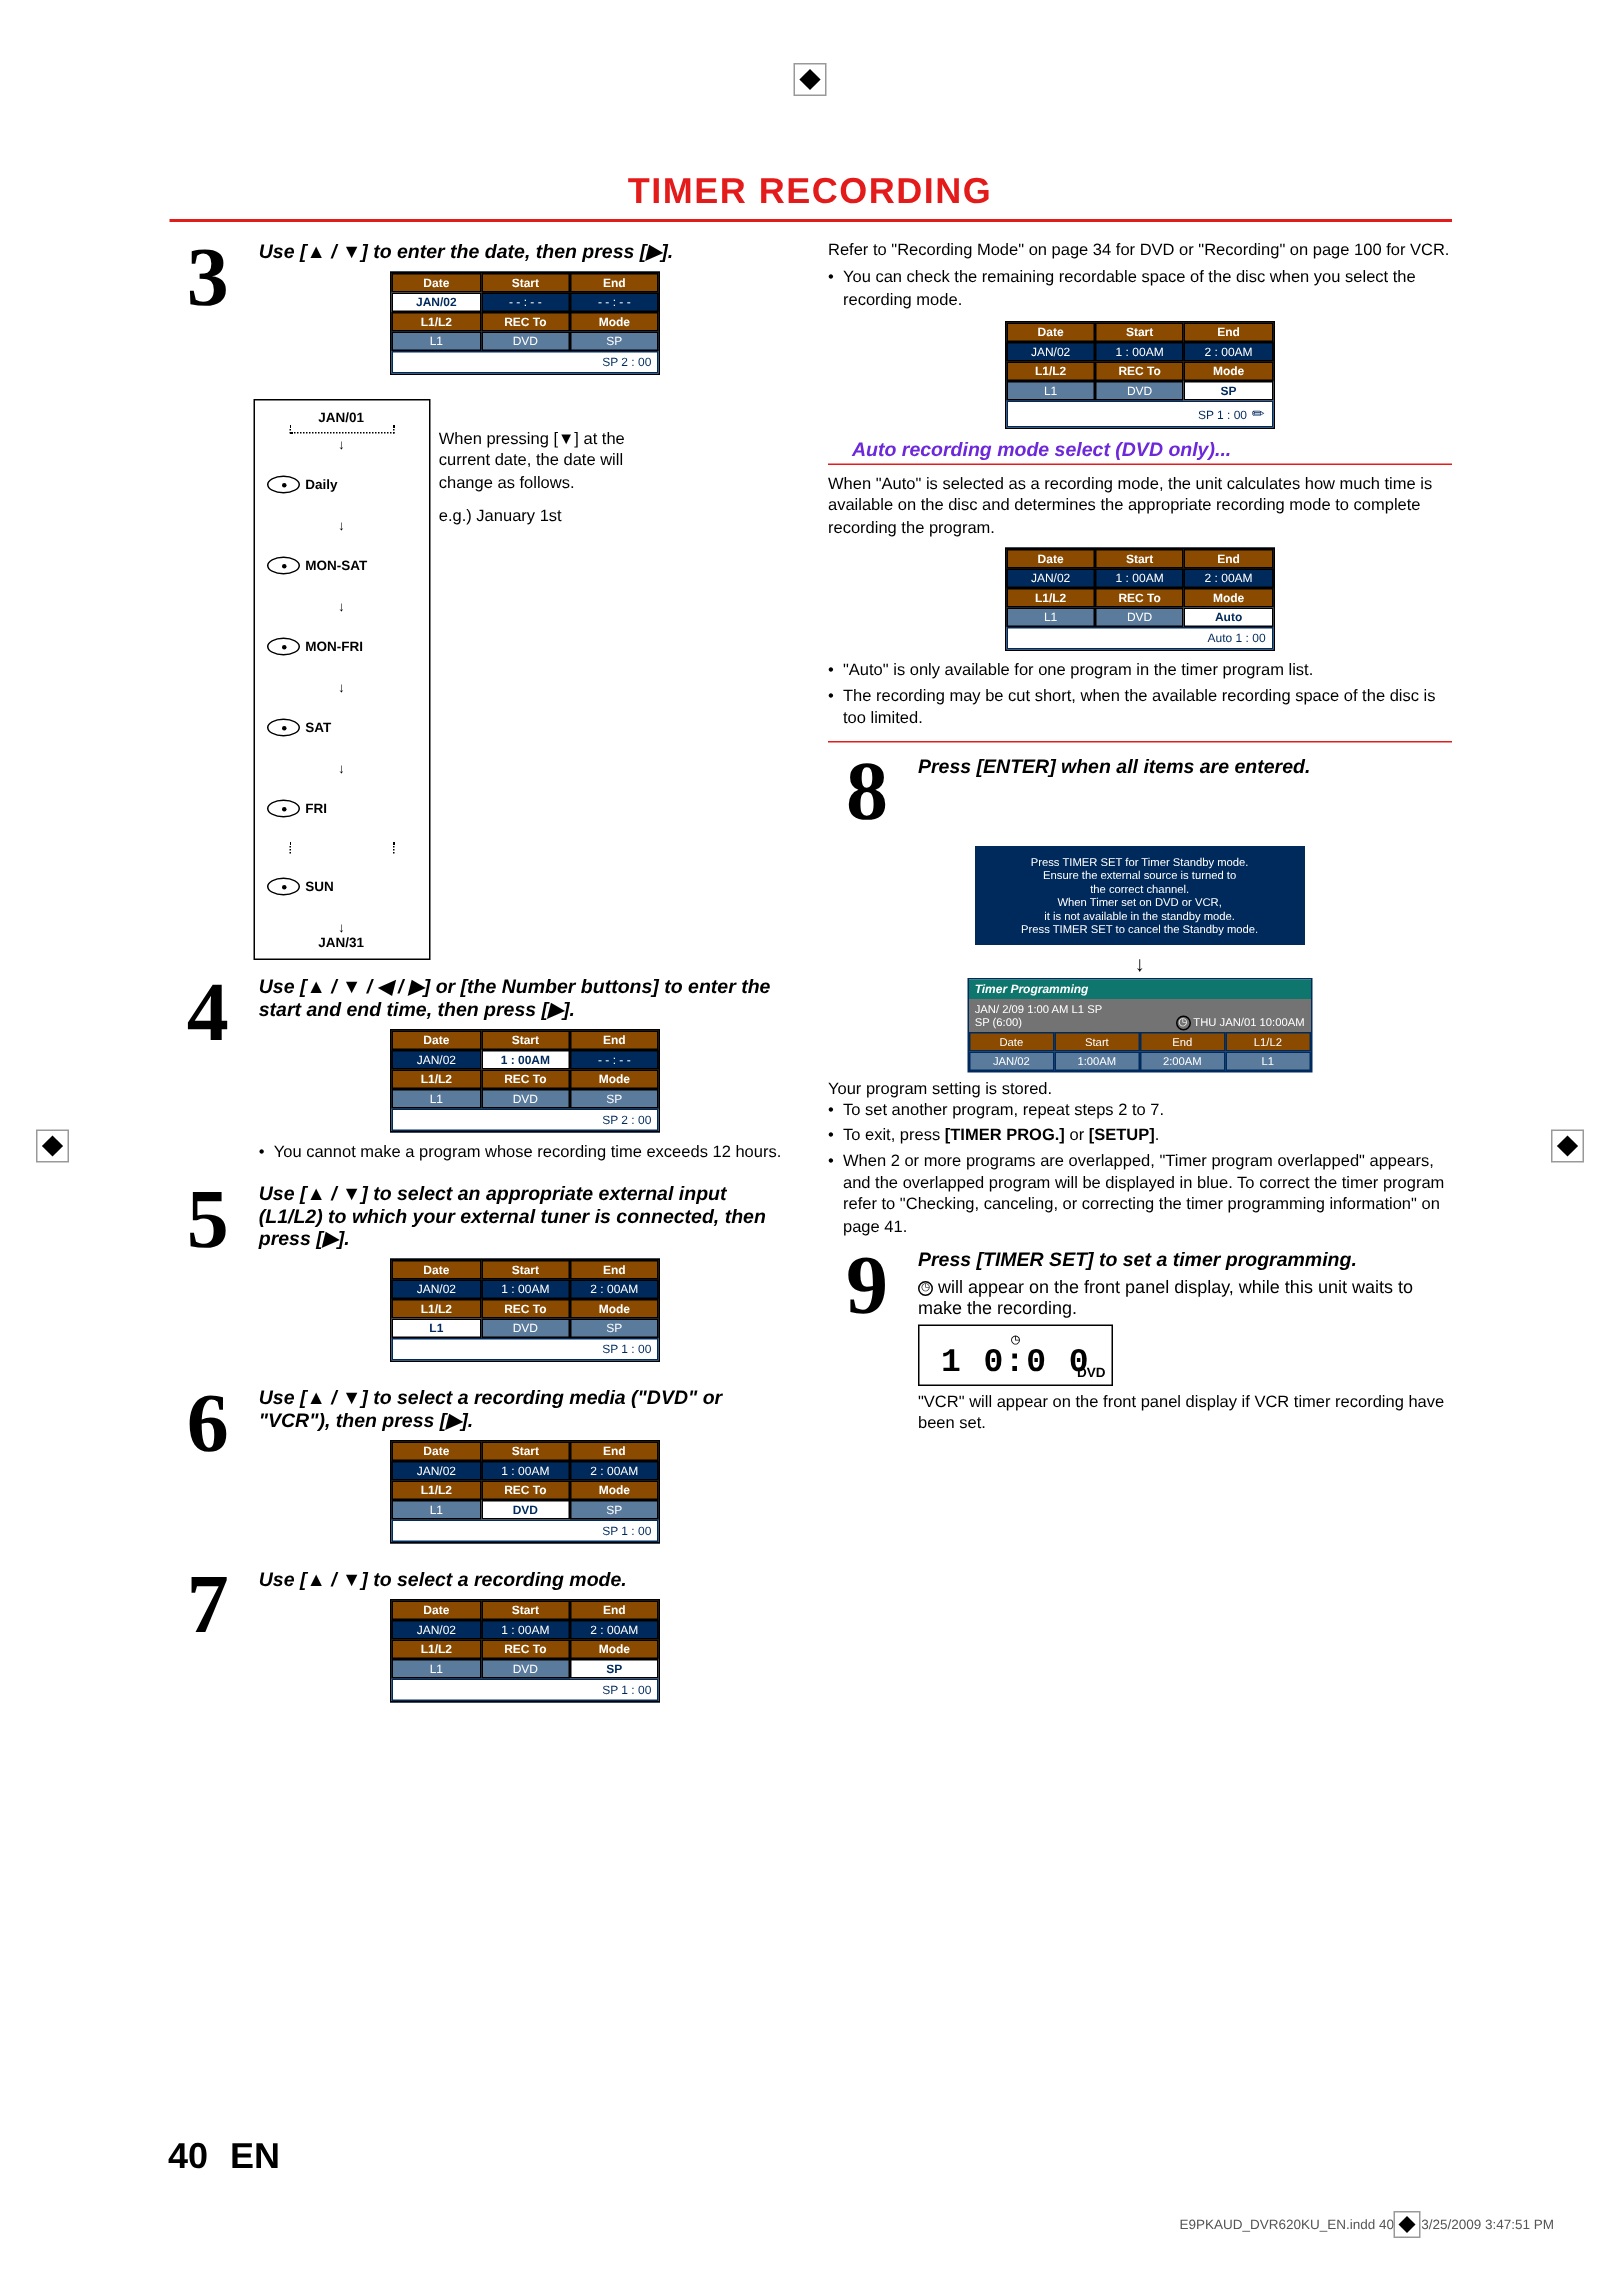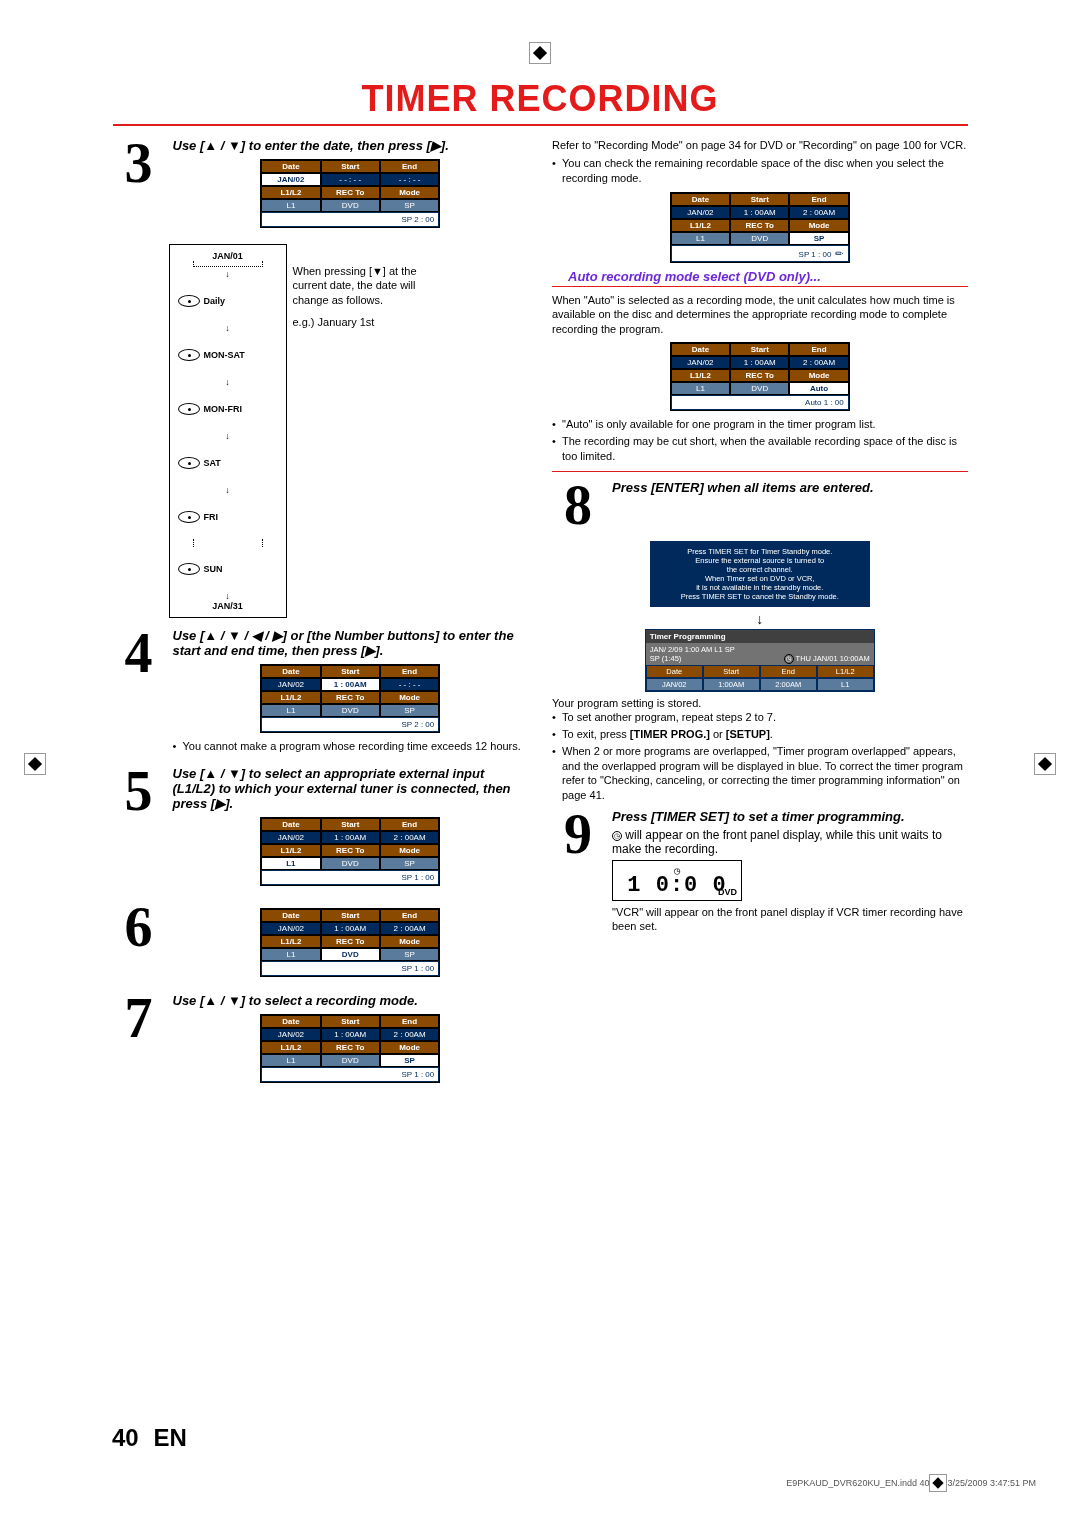--- a/index.html
+++ b/index.html
@@ -3,21 +3,21 @@
 <meta charset="utf-8">
 <style>
   * { box-sizing: border-box; margin: 0; padding: 0; }
   body { font-family: Arial, Helvetica, sans-serif; font-size: 12px; color: #000; background: #fff; width: 1080px; height: 1528px; position: relative; padding: 40px 60px 30px 60px; }
   .top-marker { position: absolute; top: 42px; left: 50%; transform: translateX(-50%); width: 22px; height: 22px; border: 1px solid #999; display: flex; align-items: center; justify-content: center; }
   .top-marker::after { content: ""; width: 10px; height: 10px; background: #000; transform: rotate(45deg); }
   .side-marker { position: absolute; width: 22px; height: 22px; border: 1px solid #999; display: flex; align-items: center; justify-content: center; top: 50%; transform: translateY(-50%); }
   .side-marker.left { left: 24px; }
   .side-marker.right { right: 24px; }
   .side-marker::after { content: ""; width: 10px; height: 10px; background: #000; transform: rotate(45deg); }
-  .page-title { text-align: center; color: #e31b1b; font-weight: bold; font-size: 36px; letter-spacing: 1px; margin-top: 38px; border-bottom: 2px solid #e31b1b; padding-bottom: 4px; width: 855px; margin-left: auto; margin-right: auto;}
+  .page-title { text-align: center; color: #e31b1b; font-weight: bold; font-size: 24px; letter-spacing: 1px; margin-top: 74px; border-bottom: 2px solid #e31b1b; padding-bottom: 4px; width: 855px; margin-left: auto; margin-right: auto;}
   .columns { display: flex; gap: 24px; margin-top: 12px; width: 855px; margin-left:auto; margin-right:auto;}
   .col { width: 50%; }
   .step { display: flex; gap: 8px; margin-bottom: 10px; }
   .stepnum { font-size: 56px; font-weight: bold; font-family: Georgia, 'Times New Roman', serif; line-height: 0.9; width: 52px; text-align: center; flex-shrink:0;}
   .steptext { flex: 1; font-size: 13px; }
   .steptext .lead { font-weight: bold; font-style: italic; }
   .steptext .after { font-size: 12px; font-weight: normal; font-style: normal; display:block; margin-top:4px;}
   .mini-table { border: 1px solid #000; background: #002a5c; color: #fff; font-size: 8px; width: 180px; margin: 6px auto; }
   .mini-table-row { display: flex; }
   .mini-cell { flex: 1; text-align: center; padding: 1px 2px; border: 1px solid #000; }
@@ -34,21 +34,21 @@
   .eye::after { content: ""; position: absolute; width: 3px; height: 3px; background: #000; border-radius: 50%; top: 4px; left: 9px; }
   .eye-row { display:flex; align-items:center; margin:16px 0;}
   .note-text { font-size: 11px; line-height:1.3; }
   .subhead { color: #6d28d9; font-weight: bold; font-style: italic; font-size: 13px; margin: 6px 0 2px 16px; }
   .subhead-line { border-top: 1px solid #e31b1b; margin-bottom: 6px; }
   ul.bullets { list-style: none; padding-left: 0; font-size: 11px; line-height:1.35;}
   ul.bullets li { position: relative; padding-left: 10px; margin-bottom: 2px; }
   ul.bullets li::before { content: "•"; position: absolute; left: 0; }
   .msg-box { background: #002a5c; color: #fff; font-size: 7.5px; text-align: center; padding: 6px 8px; width: 220px; margin: 4px auto;}
   .prog-box { border: 1px solid #002a5c; width: 230px; margin: 2px auto; font-size: 8px;}
-  .prog-header { background: #404040; color: #fff; padding: 2px 4px; font-weight:bold;}
+  .prog-header { background: #0f766e; color: #fff; padding: 2px 4px; font-weight:bold;font-style:italic;}
   .prog-row { display: flex; background: #5b7b9c; color:#fff;}
   .prog-row div { flex: 1; text-align: center; padding: 1px; border:1px solid #002a5c; font-size:7.5px;}
   .prog-top { background:#737373; color:#fff; padding:2px 4px; font-size:7.5px;}
   .lcd { border: 1px solid #000; width: 130px; padding:4px; margin: 4px 0; position:relative; font-family: 'Courier New', monospace;}
   .lcd .sym { font-size:10px; text-align: center; }
   .lcd .digits { font-size: 22px; letter-spacing:1px; font-weight:bold; text-align:center; line-height:0.85;}
   .lcd .lab { position:absolute; right:4px; top:26px; font-size:9px; font-weight:bold; font-family:Arial;}
   .page-footer { position: absolute; bottom: 76px; left: 112px; font-size: 24px; font-weight: bold; }
   .page-footer .en { margin-left:8px;}
   .doc-footer { position: absolute; bottom: 36px; left: 60px; right: 44px; display: flex; justify-content: flex-end; font-size: 9px; color: #555; align-items:center;}
@@ -204,20 +204,21 @@
               <div class="mini-cell alt">SP</div>
             </div>
           <div class="mini-footer">SP     1 : 00</div>
         </div>
       </div>
     </div>
 
     <div class="step">
       <div class="stepnum">6</div>
       <div class="steptext">
+        <span class="lead">Use [▲ / ▼] to select a recording media ("DVD" or "VCR"), then press [▶].</span>
         <div class="mini-table">
           <div class="mini-table-row">
               <div class="mini-cell header">Date</div>
               <div class="mini-cell header">Start</div>
               <div class="mini-cell header">End</div>
             </div>
           <div class="mini-table-row">
               <div class="mini-cell">JAN/02</div>
               <div class="mini-cell">1 : 00AM</div>
               <div class="mini-cell">2 : 00AM</div>
@@ -348,21 +349,21 @@
       <div>When Timer set on DVD or VCR,</div>
       <div>it is not available in the standby mode.</div>
       <div>Press TIMER SET to cancel the Standby mode.</div>
     </div>
     <div class="arrow-center">↓</div>
 
     <div class="prog-box">
       <div class="prog-header">Timer Programming</div>
       <div class="prog-top">
         <span>JAN/  2/09  1:00 AM L1 SP</span><br>
-        <span>SP  (1:45)</span>
+        <span>SP  (6:00)</span>
         <span style="float:right;"><span class="disc-icon">◷</span> <span>THU JAN/01 10:00AM</span></span>
       </div>
       <div class="prog-row" style="background:#8a4a00;">
         <div>Date</div>
           <div>Start</div>
           <div>End</div>
           <div>L1/L2</div>
       </div>
       <div class="prog-row">
         <div>JAN/02</div>

